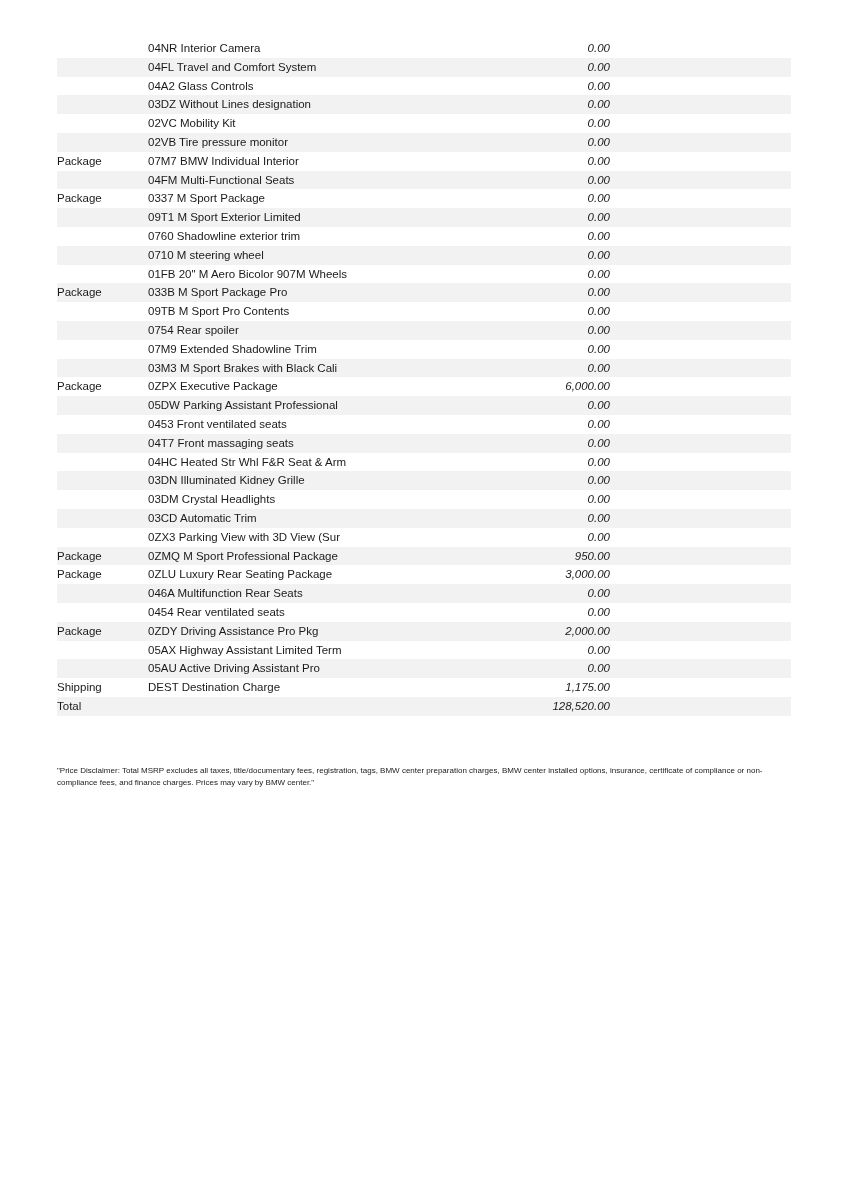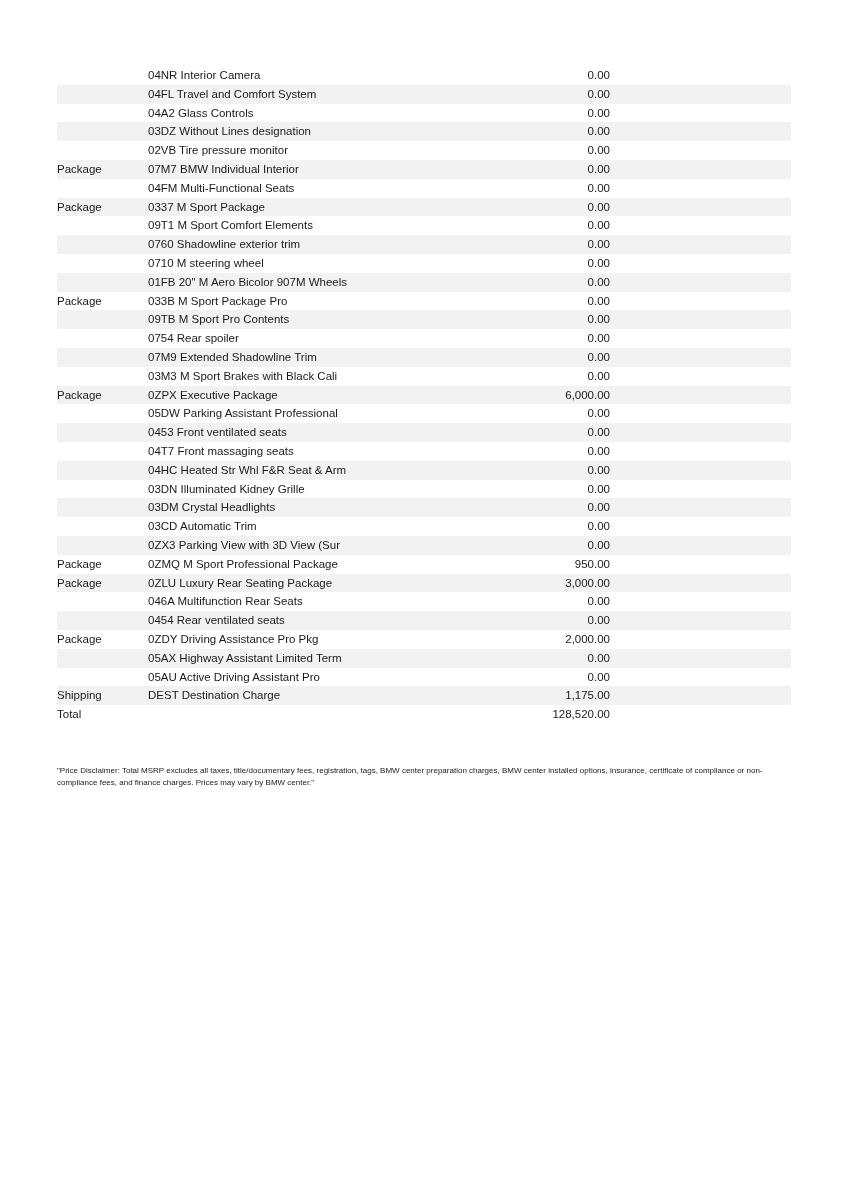--- a/index.html
+++ b/index.html
@@ -15,34 +15,33 @@
   .table-wrap {
     position: absolute;
     left: 57px;
     top: 39px;
     width: 734px;
   }
   table.options-table {
     border-collapse: collapse;
     width: 100%;
     table-layout: fixed;
-    margin-top: 27px;
   }
   table.options-table td {
     height: 18.8px;
     font-size: 11.5px;
     line-height: 18.8px;
     vertical-align: middle;
     white-space: nowrap;
     overflow: hidden;
     padding: 0;
   }
   td.col-type   { width: 91px;  padding-left: 6px; }
   td.col-desc   { width: 290px; }
-  td.col-price  { width: 172px; text-align: right; }
+  td.col-price  { width: 172px; text-align: right; font-style: italic; }
   td.col-spacer { width: 181px; }
   table.options-table tr:nth-child(even) { background: #f2f2f2; }
   .disclaimer {
     position: absolute;
     left: 57px;
     top: 765px;
     width: 722px;
     font-size: 8px;
     line-height: 11.5px;
     color: #1a1a1a;
@@ -73,20 +72,26 @@
           <td class="col-spacer"></td>
         </tr>
         <tr>
           <td class="col-type"></td>
           <td class="col-desc">03DZ Without Lines designation</td>
           <td class="col-price">0.00</td>
           <td class="col-spacer"></td>
         </tr>
         <tr>
           <td class="col-type"></td>
+          <td class="col-desc">02VC Mobility Kit</td>
+          <td class="col-price">0.00</td>
+          <td class="col-spacer"></td>
+        </tr>
+        <tr>
+          <td class="col-type"></td>
           <td class="col-desc">02VB Tire pressure monitor</td>
           <td class="col-price">0.00</td>
           <td class="col-spacer"></td>
         </tr>
         <tr>
           <td class="col-type">Package</td>
           <td class="col-desc">07M7 BMW Individual Interior</td>
           <td class="col-price">0.00</td>
           <td class="col-spacer"></td>
         </tr>
@@ -97,21 +102,21 @@
           <td class="col-spacer"></td>
         </tr>
         <tr>
           <td class="col-type">Package</td>
           <td class="col-desc">0337 M Sport Package</td>
           <td class="col-price">0.00</td>
           <td class="col-spacer"></td>
         </tr>
         <tr>
           <td class="col-type"></td>
-          <td class="col-desc">09T1 M Sport Comfort Elements</td>
+          <td class="col-desc">09T1 M Sport Exterior Limited</td>
           <td class="col-price">0.00</td>
           <td class="col-spacer"></td>
         </tr>
         <tr>
           <td class="col-type"></td>
           <td class="col-desc">0760 Shadowline exterior trim</td>
           <td class="col-price">0.00</td>
           <td class="col-spacer"></td>
         </tr>
         <tr>

